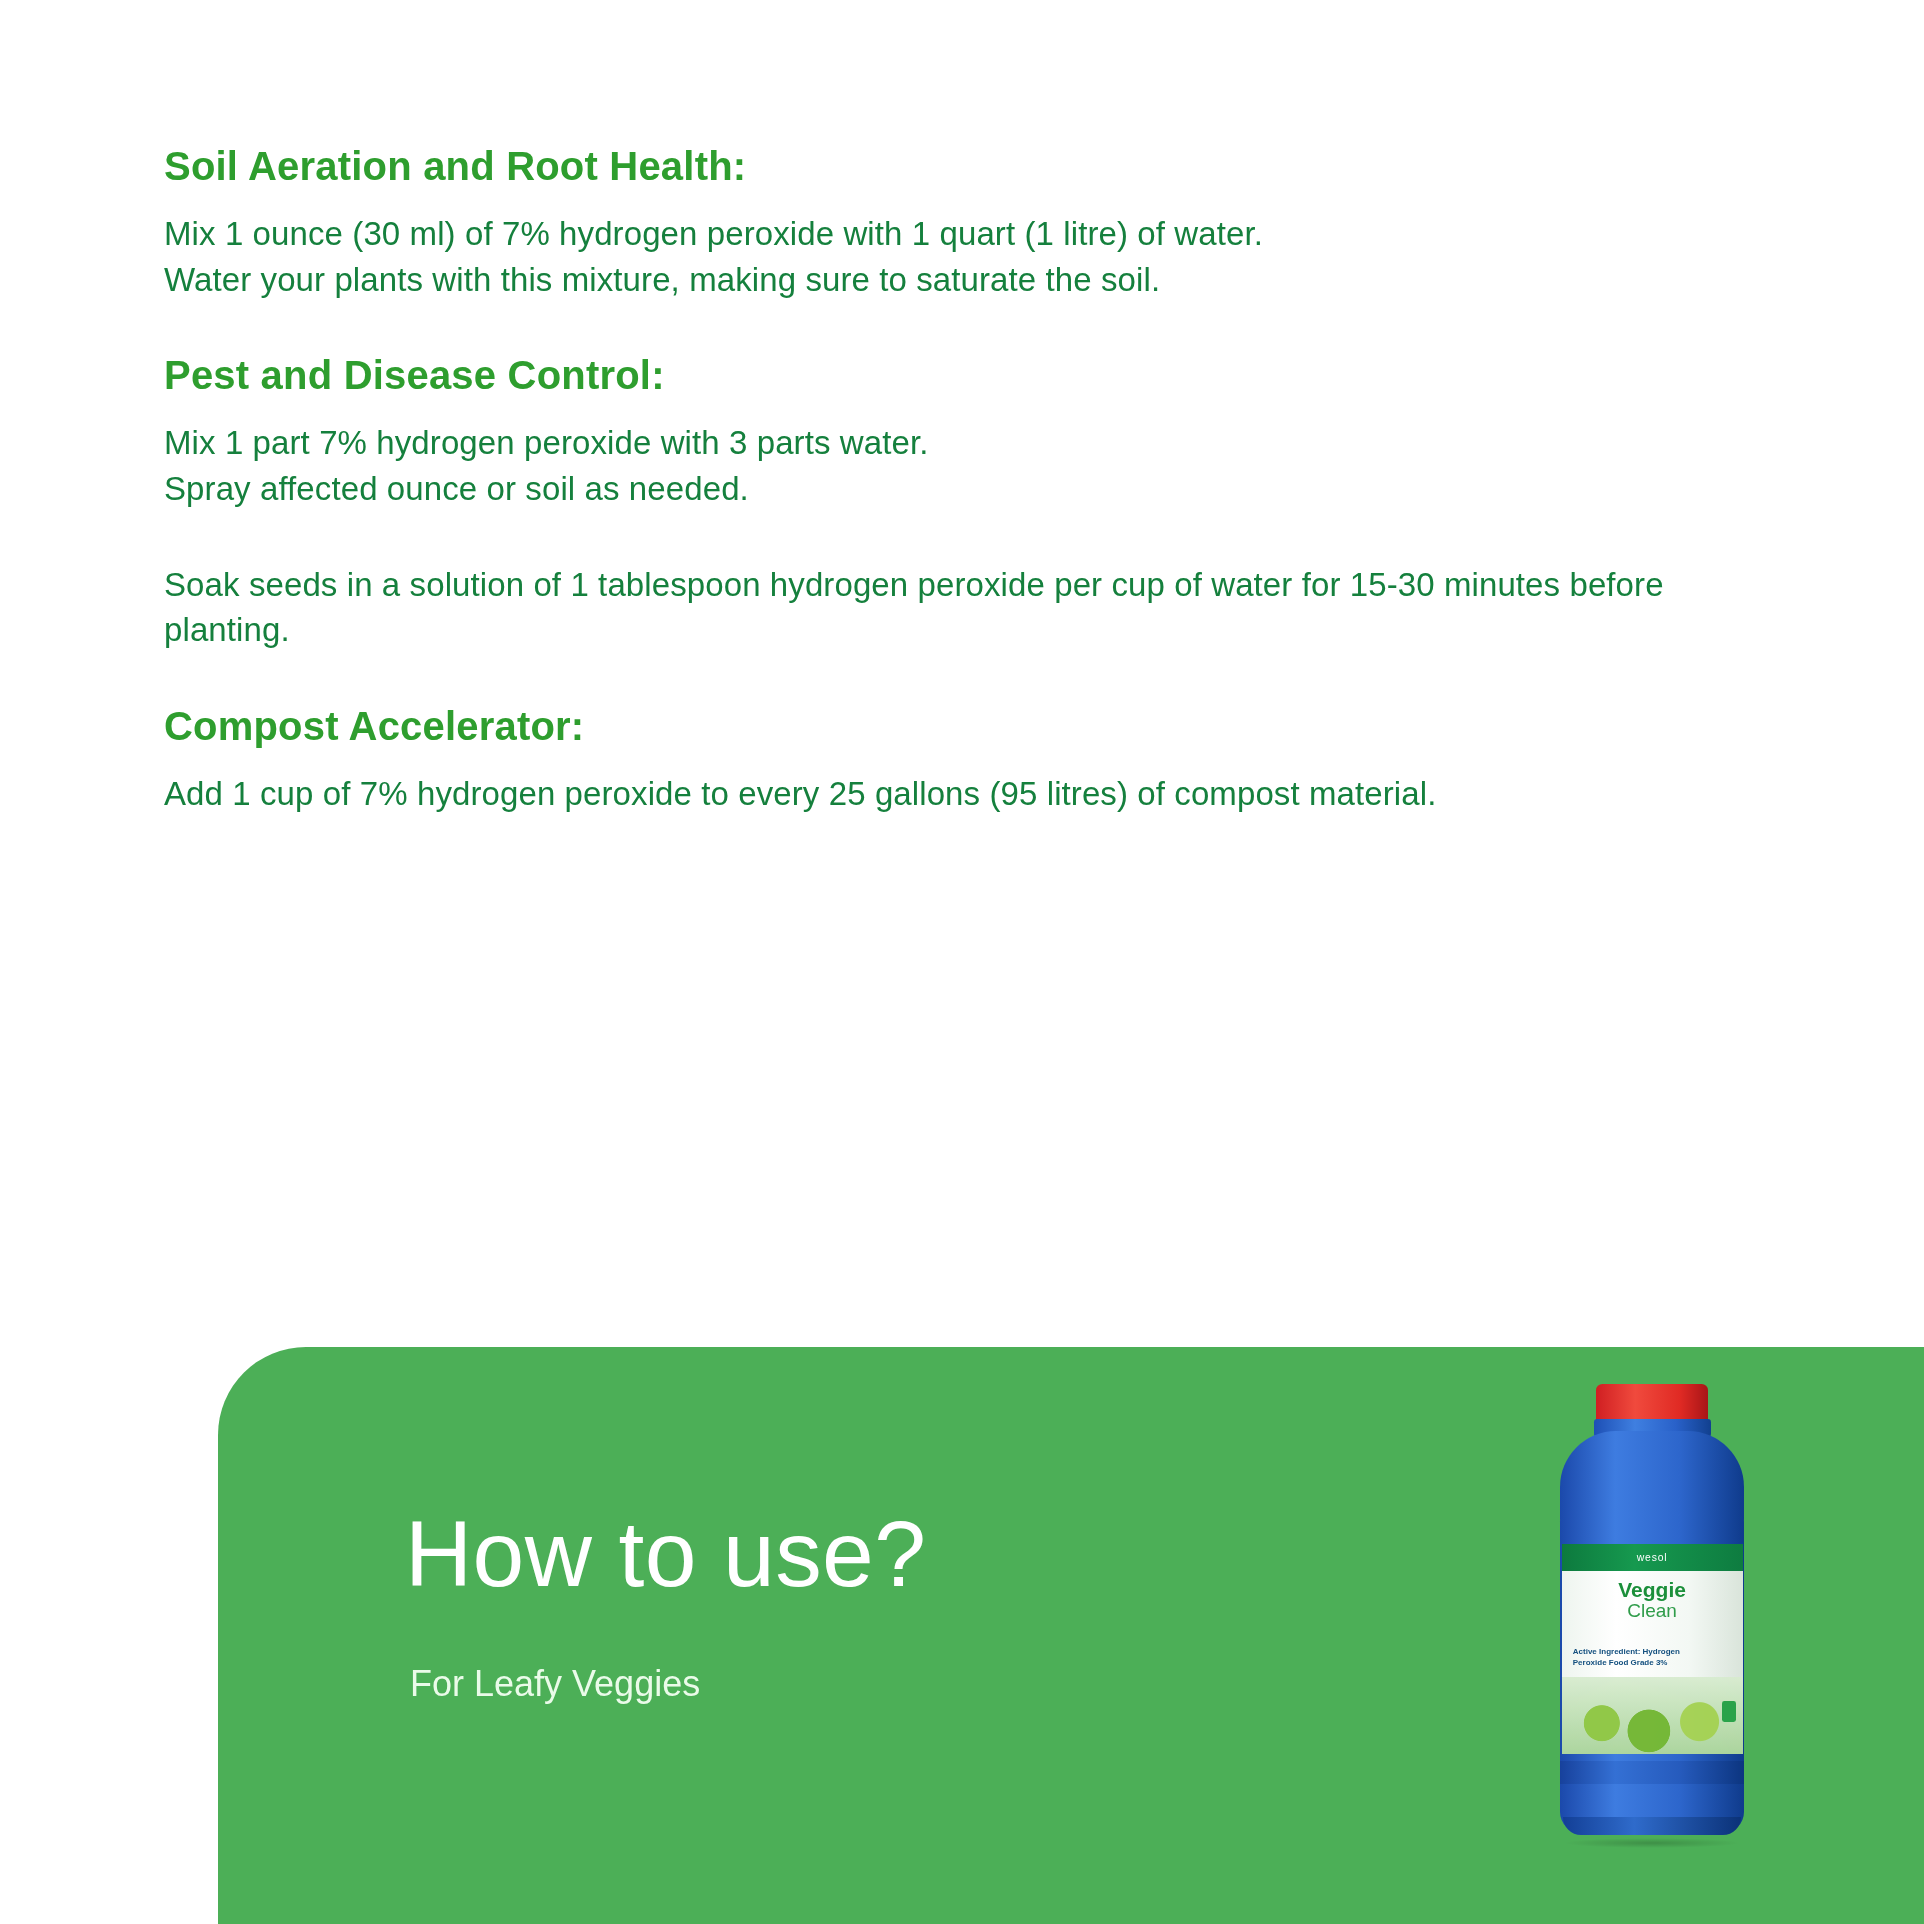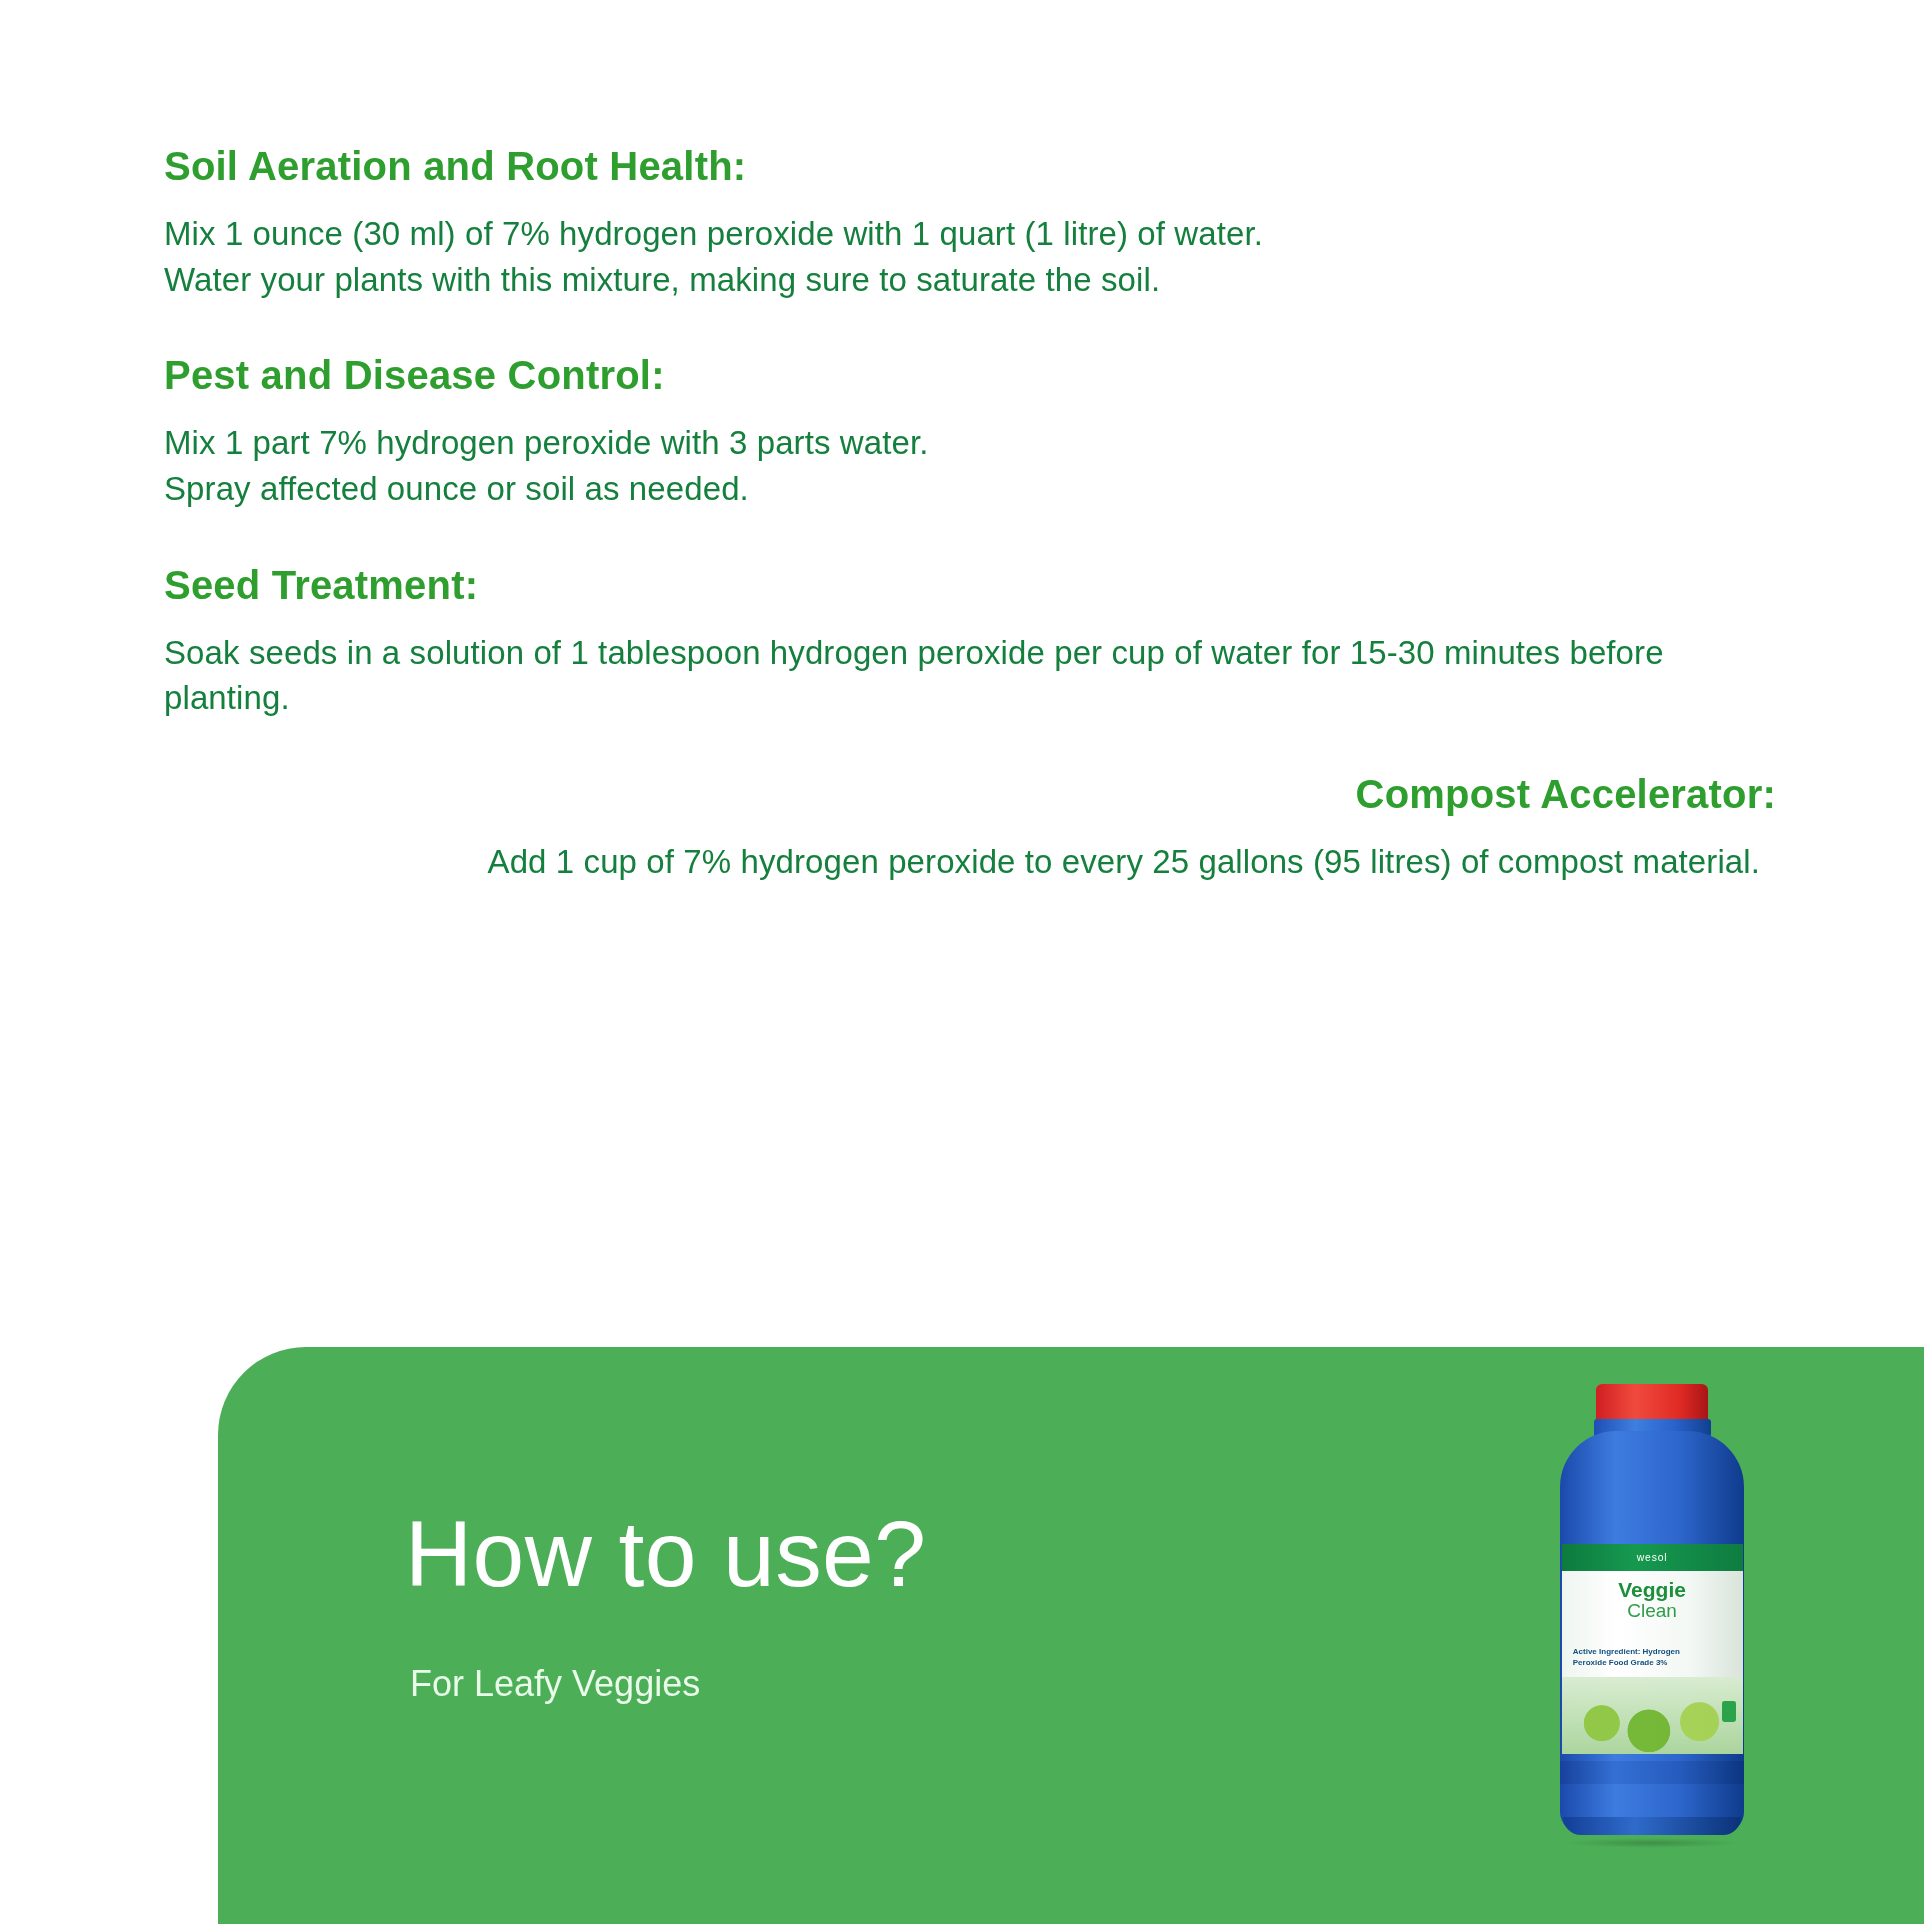--- a/index.html
+++ b/index.html
@@ -25,21 +25,20 @@
     position: absolute;
     left: 164px;
     top: 143px;
     width: 1612px;
   }
   .section {
     margin-bottom: 50px;
   }
   .section:last-child {
     margin-bottom: 16px;
-    text-align: right;
   }
   .sec-title {
     font-size: 40px;
     font-weight: bold;
     color: #2e9e2e;
     letter-spacing: 0.2px;
     line-height: 1.18;
     margin: 0 0 21px 0;
   }
   .sec-line {
@@ -238,21 +237,20 @@
       <p class="sec-line">Water your plants with this mixture, making sure to saturate the soil.</p>
     </div>
 
     <div class="section">
       <h2 class="sec-title">Pest and Disease Control:</h2>
       <p class="sec-line">Mix 1 part 7% hydrogen peroxide with 3 parts water.</p>
       <p class="sec-line">Spray affected ounce or soil as needed.</p>
     </div>
 
     <div class="section">
-      <h2 class="sec-title">Seed Treatment:</h2>
       <p class="sec-line">Soak seeds in a solution of 1 tablespoon hydrogen peroxide per cup of water for 15-30 minutes before planting.</p>
     </div>
 
     <div class="section">
       <h2 class="sec-title">Compost Accelerator:</h2>
       <p class="sec-line">Add 1 cup of 7% hydrogen peroxide to every 25 gallons (95 litres) of compost material.</p>
     </div>
 
   </div>
 

